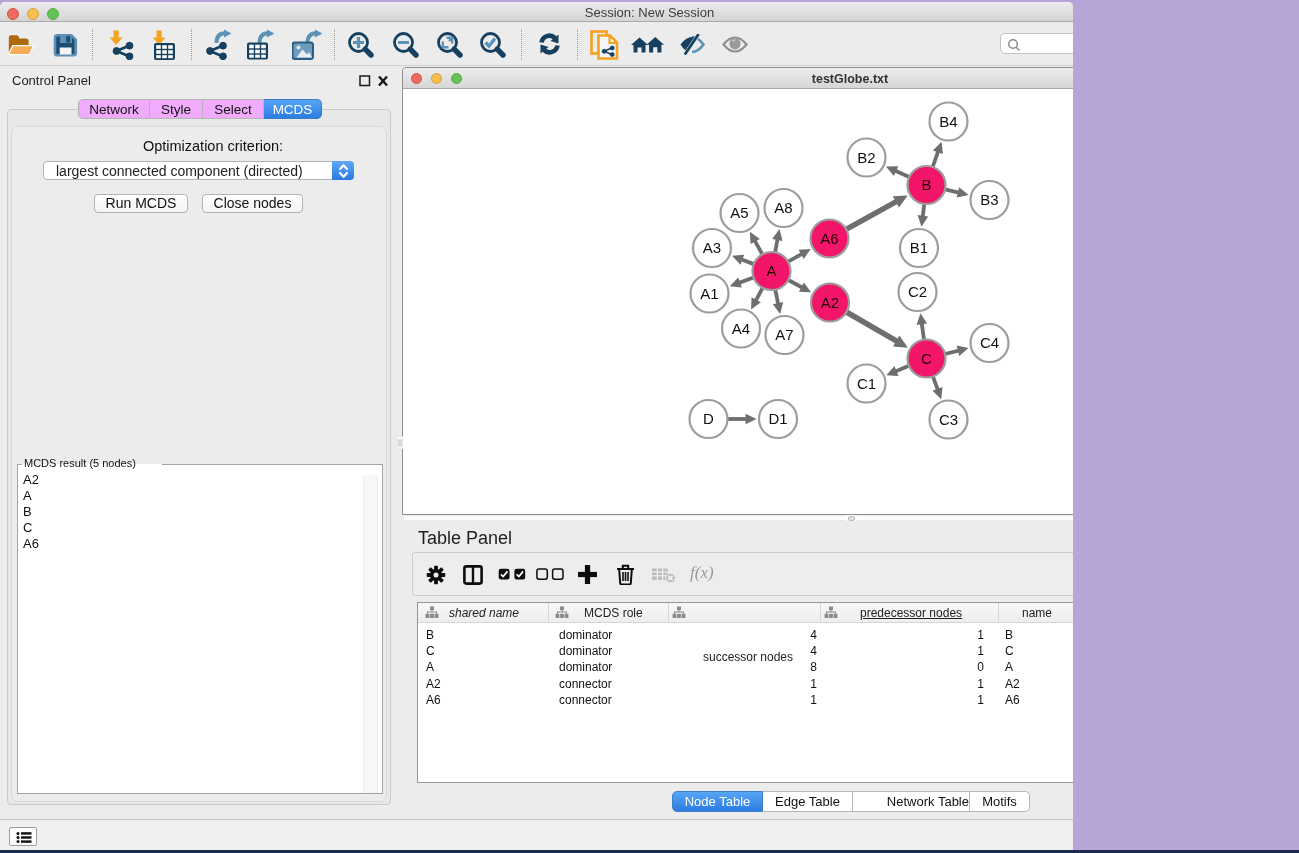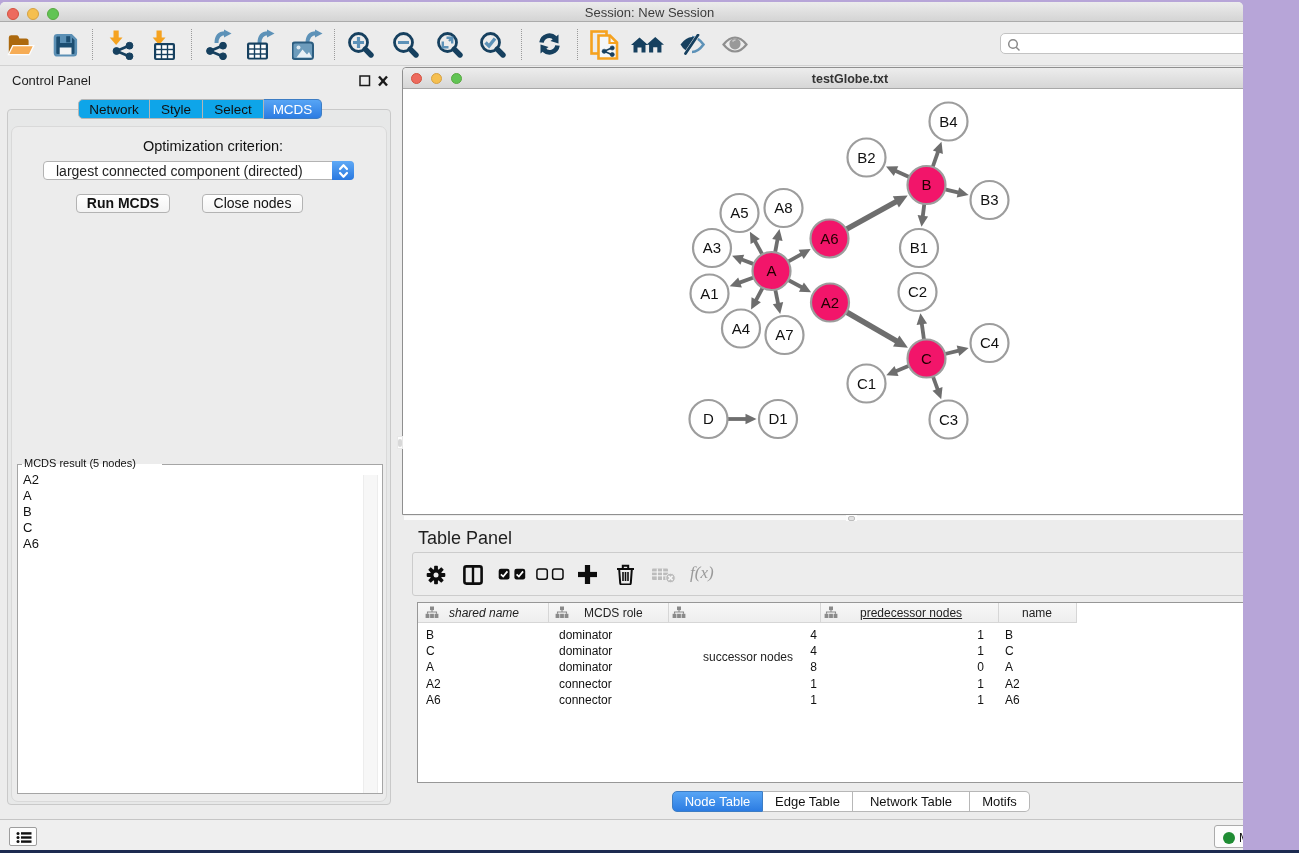--- a/index.html
+++ b/index.html
@@ -1,31 +1,31 @@
 <!DOCTYPE html>
 <html><head>
 <meta charset="utf-8">
 <style>
 * { margin:0; padding:0; box-sizing:border-box; }
 html,body { width:1299px; height:853px; overflow:hidden; }
 body { font-family:"Liberation Sans", sans-serif; background:#b7a5d8; position:relative; }
 .abs { position:absolute; }
-#app { position:absolute; left:0; top:2px; width:1243px; height:848px; background:#ececec; border-radius:5px 5px 0 0; overflow:hidden; }
+#app { position:absolute; left:0; top:2px; width:1073px; height:848px; background:#ececec; border-radius:5px 5px 0 0; overflow:hidden; }
 #wall-bottom { position:absolute; left:0; top:850px; width:1299px; height:3px; background:#1c2a50; }
 #titlebar { position:absolute; left:0; top:0; width:1299px; height:20px; background:linear-gradient(#ececec,#d4d4d4); border-bottom:1px solid #ababab; border-radius:5px 5px 0 0; }
 #titlebar .title { position:absolute; left:0; right:0; top:3px; text-align:center; font-size:13px; color:#3c3c3c; }
 .tl { position:absolute; width:12px; height:12px; border-radius:50%; top:6px; }
 #toolbar { position:absolute; left:0; top:21px; width:1299px; height:43px; background:#ececec; border-bottom:1px solid #d2d2d2; }
 .tsep { position:absolute; top:6px; height:31px; width:0; border-left:1px dotted #9a9a9a; }
 #searchbox { position:absolute; left:1000px; top:10px; width:292px; height:21px; background:#fff; border:1px solid #c3c3c3; border-radius:5px; }
 
 #cp-title { position:absolute; left:12px; top:71px; font-size:13px; color:#1e1e1e; }
 .panebox { position:absolute; border:1px solid #c9c9c9; border-radius:4px; background:#e7e8e8; }
 .innerbox { position:absolute; border:1px solid #d9d9d9; border-radius:7px; background:#ececec; }
-.tab { position:absolute; top:97px; height:20px; background:#0ea5e9; border:1px solid #b5b5b5; border-left:none; font-size:13.5px; color:#111; text-align:center; line-height:19px; }
+.tab { position:absolute; top:97px; height:20px; background:#f0abfc; border:1px solid #b5b5b5; border-left:none; font-size:13.5px; color:#111; text-align:center; line-height:19px; }
 .tabsel { background:linear-gradient(#57a5f5,#2c7ce2); color:#fff; border-color:#3d7dc4; }
 .btn { position:absolute; background:linear-gradient(#ffffff,#f3f3f3); border:1px solid #b3b3b3; border-radius:4px; font-size:14px; color:#111; text-align:center; }
 #mcds-select { position:absolute; left:43px; top:159px; width:311px; height:19px; background:#fff; border:1px solid #b3b3b3; border-radius:4px; }
 #mcds-spin { position:absolute; right:-1px; top:-1px; width:22px; height:19px; background:linear-gradient(#5fa9f6,#2a79e0); border-radius:0 4px 4px 0; }
 #grpbox { position:absolute; left:17px; top:462px; width:366px; height:330px; border:1px solid #a5a5a5; background:#fff; }
 #grplabel { position:absolute; left:24px; top:455px; font-size:11px; color:#111; }
 #grpscroll { position:absolute; right:4px; top:10px; width:15px; height:318px; background:#f7f7f7; border-left:1px solid #ededed; border-right:1px solid #ededed; }
 #grpitems { position:absolute; left:5px; top:7px; font-size:13px; color:#111; line-height:16.1px; }
 
 #statusbar { position:absolute; left:0; top:817px; width:1299px; height:33px; background:#efefef; border-top:1px solid #c5c5c5; }
@@ -228,21 +228,21 @@
   <div class="abs" style="left:0;top:135.5px;width:392px;text-align:center;font-size:14.5px;color:#111;padding-left:34px;">Optimization criterion:</div>
   <div id="mcds-select">
     <div class="abs" style="left:12px;top:1px;font-size:14px;color:#222;">largest connected component (directed)</div>
     <div id="mcds-spin">
         <svg class="abs" style="left:4.5px;top:1.5px" width="13" height="16" viewBox="0 0 13 16">
           <path d="M3 6 L6.5 2.2 L10 6" fill="none" stroke="#fff" stroke-width="2.2" stroke-linecap="round" stroke-linejoin="round"></path>
           <path d="M3 10 L6.5 13.8 L10 10" fill="none" stroke="#fff" stroke-width="2.2" stroke-linecap="round" stroke-linejoin="round"></path>
         </svg>
       </div>
   </div>
-  <div class="btn" style="left:76px;top:192px;width:94px;height:19px;line-height:17px;font-weight:bold;">Run MCDS</div>
+  <div class="btn" style="left:94px;top:192px;width:94px;height:19px;line-height:17px;">Run MCDS</div>
   <div class="btn" style="left:202px;top:192px;width:101px;height:19px;line-height:17px;">Close nodes</div>
   <div id="grpbox">
     <div id="grpscroll"></div>
     <div id="grpitems">A2<br>A<br>B<br>C<br>A6</div>
   </div>
   <div class="abs" style="left:22px;top:462px;width:140px;height:1.5px;background:#fff;"></div>
   <div id="grplabel">MCDS result (5 nodes)</div>
 
   <div id="netwin">
     <div id="nettitle">
@@ -492,21 +492,21 @@
       <div class="cell" style="left:480px;top:73.7px;width:86px;text-align:right">1</div>
       <div class="cell" style="left:587px;top:73.7px">A2</div>
       <div class="cell" style="left:8px;top:90.1px">A6</div>
       <div class="cell" style="left:141px;top:90.1px">connector</div>
       <div class="cell" style="left:330px;top:90.1px;width:69px;text-align:right">1</div>
       <div class="cell" style="left:480px;top:90.1px;width:86px;text-align:right">1</div>
       <div class="cell" style="left:587px;top:90.1px">A6</div>
   </div>
   <div class="btab btabsel" style="left:672px;width:91px;border-left:1px solid #3d7dc4;border-radius:5px 0 0 5px;">Node Table</div>
   <div class="btab" style="left:763px;width:90px;">Edge Table</div>
-  <div class="btab" style="left:853px;width:117px;">Network Table</div>
+  <div class="btab" style="left:853px;width:117px;text-align:right;">Network Table</div>
   <div class="btab" style="left:970px;width:60px;border-radius:0 5px 5px 0;">Motifs</div>
 
   <div id="statusbar">
     <div id="listbtn">
         <svg class="abs" style="left:6px;top:3px" width="16" height="13" viewBox="0 0 16 13">
           <g fill="#111">
             <circle cx="2" cy="2.4" r="1.5"></circle>
             <circle cx="2" cy="6.5" r="1.5"></circle>
             <circle cx="2" cy="10.6" r="1.5"></circle>
             <rect x="5" y="1.2" width="10.5" height="2.4"></rect>

